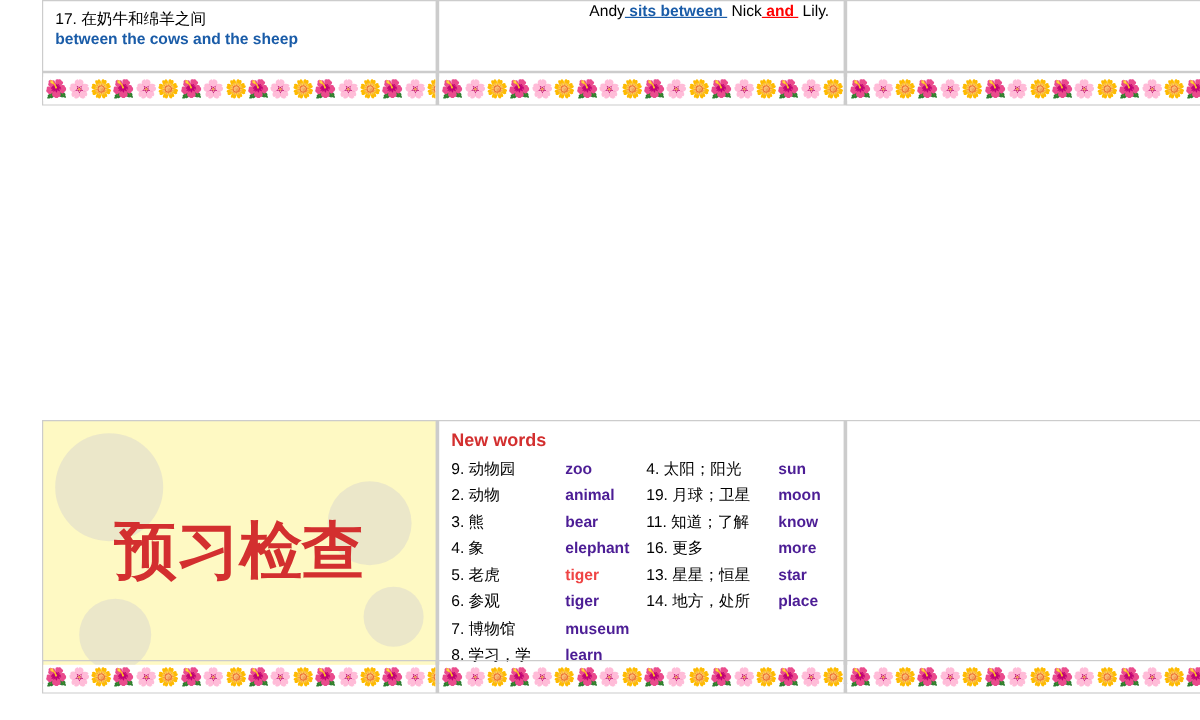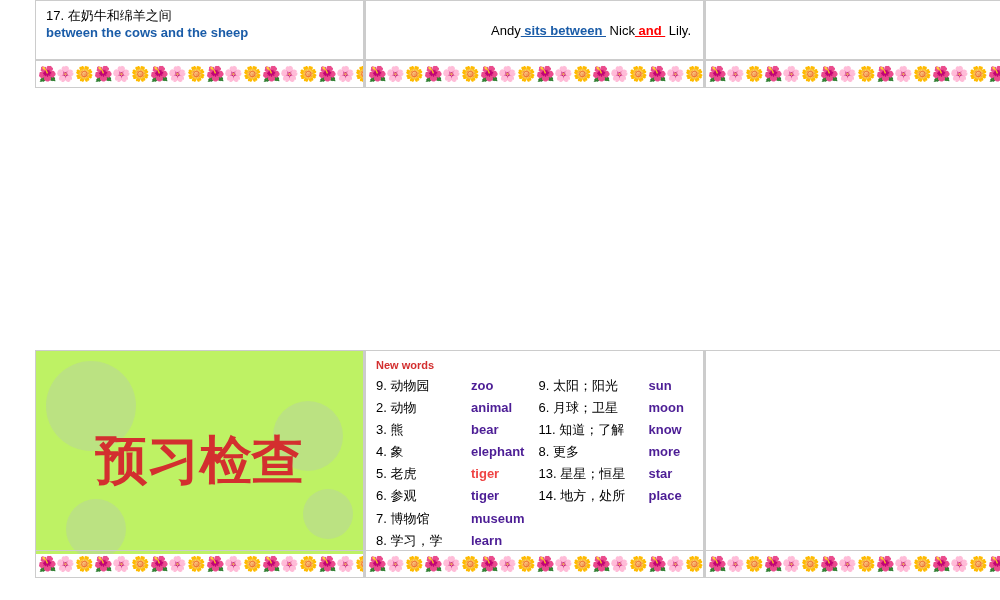--- a/index.html
+++ b/index.html
@@ -48,21 +48,21 @@
       font-weight: bold;
     }
 
     
     .cell-mid-left {
       border-right: 2px solid #ccc;
       display: flex;
       flex-direction: column;
       align-items: center;
       justify-content: center;
-      background: #bef264;
+      background: #fef9c3;
       position: relative;
     }
 
     .circle-bg {
       position: absolute;
       border-radius: 50%;
       background: rgba(180,180,220,0.25);
     }
 
     .big-chinese-text {
@@ -75,21 +75,21 @@
       line-height: 1.2;
     }
 
     .cell-mid-center {
       border-right: 2px solid #ccc;
       padding: 8px 10px;
       position: relative;
     }
     .new-words-title {
       color: #d32f2f;
-      font-size: 11px;
+      font-size: 15px;
       font-weight: bold;
       margin-bottom: 4px;
     }
     .word-row {
       display: flex;
       line-height: 1.7;
     }
     .word-num {
       width: 95px;
       color: #000;
@@ -144,21 +144,21 @@
 </head>
 <body>
 
 <div class="grid">
 
   <div class="cell cell-top-left">
     <div class="chinese">17. 在奶牛和绵羊之间</div>
     <div class="english">between the cows and the sheep</div>
   </div>
 
-  <div class="cell" style="display:flex;align-items:center;justify-content:flex-end;padding-right:12px;border-right:2px solid #ccc;">
+  <div class="cell" style="display:flex;align-items:flex-start;justify-content:flex-end;padding-right:12px;border-right:2px solid #ccc;">
     <span>Andy </span>
     <span class="underlined-blue">&nbsp;sits between&nbsp;</span>
     <span>&nbsp;Nick </span>
     <span class="underlined-red">&nbsp;and&nbsp;</span>
     <span>&nbsp;Lily.</span>
   </div>
 
   <div class="cell" style="background:#fff;">
   </div>
 
@@ -212,33 +212,33 @@
           <span class="word-num">7. 博物馆</span>
           <span class="word-en">museum</span>
         </div>
         <div class="word-row">
           <span class="word-num">8. 学习，学</span>
           <span class="word-en">learn</span>
         </div>
       </div>
       <div>
         <div class="word-row">
-          <span class="word-num" style="width:110px;">9. 太阳；阳光</span>
+          <span class="word-num" style="width:110px;">4. 太阳；阳光</span>
           <span class="word-en">sun</span>
         </div>
         <div class="word-row">
-          <span class="word-num" style="width:110px;">6. 月球；卫星</span>
+          <span class="word-num" style="width:110px;">19. 月球；卫星</span>
           <span class="word-en">moon</span>
         </div>
         <div class="word-row">
           <span class="word-num" style="width:110px;">11. 知道；了解</span>
           <span class="word-en">know</span>
         </div>
         <div class="word-row">
-          <span class="word-num" style="width:110px;">8. 更多</span>
+          <span class="word-num" style="width:110px;">16. 更多</span>
           <span class="word-en">more</span>
         </div>
         <div class="word-row">
           <span class="word-num" style="width:110px;">13. 星星；恒星</span>
           <span class="word-en">star</span>
         </div>
         <div class="word-row">
           <span class="word-num" style="width:110px;">14. 地方，处所</span>
           <span class="word-en">place</span>
         </div>

